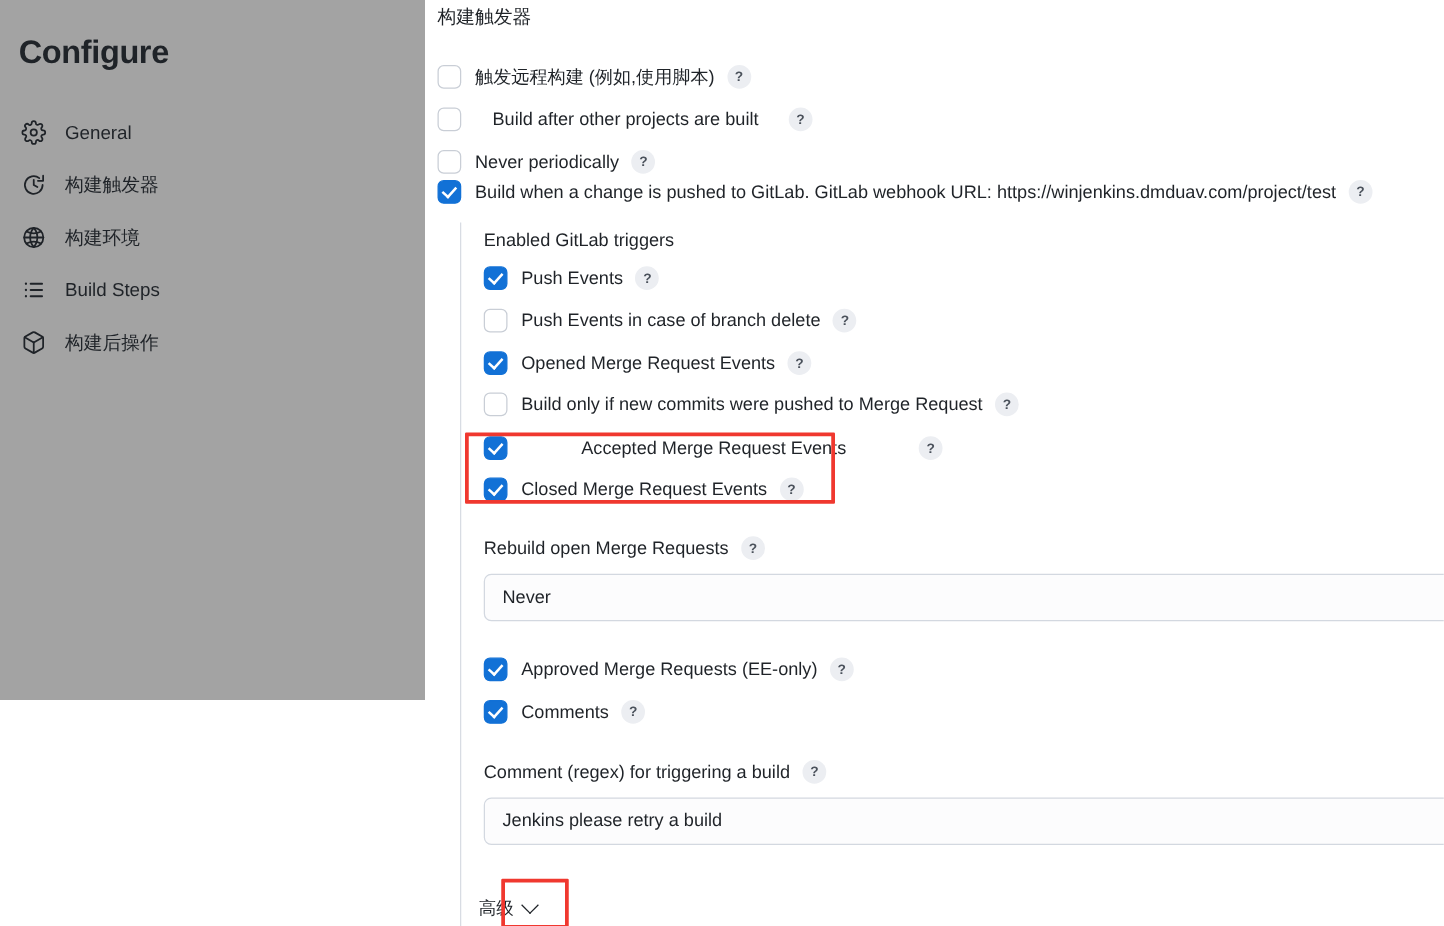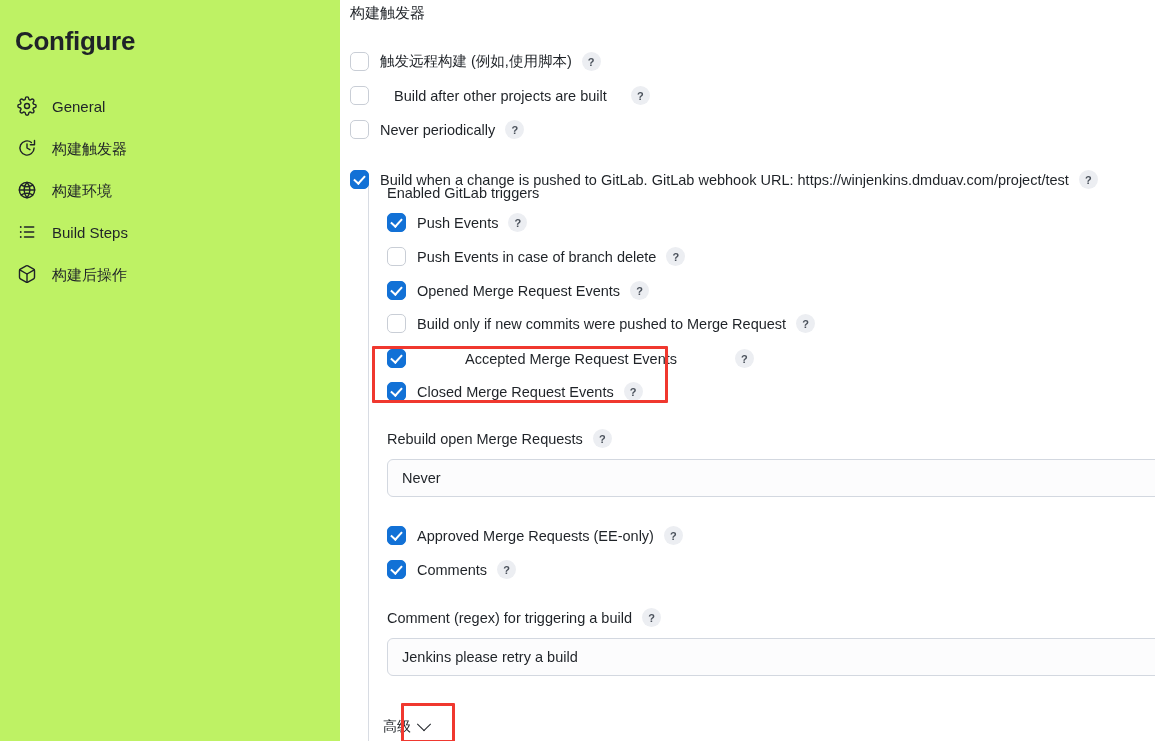--- a/index.html
+++ b/index.html
@@ -19,22 +19,22 @@
     position: relative;
     width: 1155px;
     height: 741px;
   }
 
   
   .sidebar {
     position: absolute;
     left: 0; top: 0;
     width: 340px;
-    height: 741px;
-    background: #bef264;
+    height: 560px;
+    background: #a3a3a3;
   }
   .configure-title {
     position: absolute;
     left: 15px;
     top: 26px;
     font-size: 26px;
     font-weight: 700;
     letter-spacing: -0.3px;
     color: #1f2328;
   }
@@ -306,21 +306,21 @@
       <span class="cb-label">Build after other projects are built</span>
       <span class="help">?</span>
     </div>
 
     <div class="row" style="top:120px;">
       <span class="cb off"></span>
       <span class="cb-label">Never periodically</span>
       <span class="help">?</span>
     </div>
 
-    <div class="row" style="top:170px;">
+    <div class="row" style="top:144px;">
       <span class="cb on"></span>
       <span class="cb-label">Build when a change is pushed to GitLab. GitLab webhook URL: https://winjenkins.dmduav.com/project/test</span>
       <span class="help">?</span>
     </div>
 
     <div class="group-label" style="left:37px; top:185px;">Enabled GitLab triggers</div>
 
     <div class="row" style="left:37px; top:213px;">
       <span class="cb on"></span>
       <span class="cb-label">Push Events</span>

